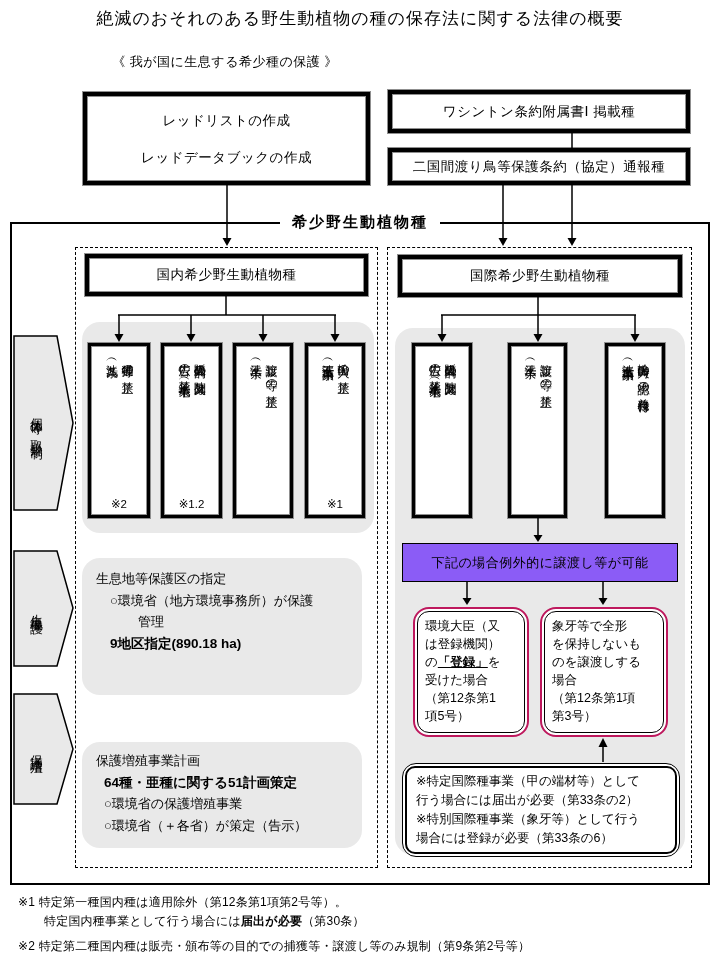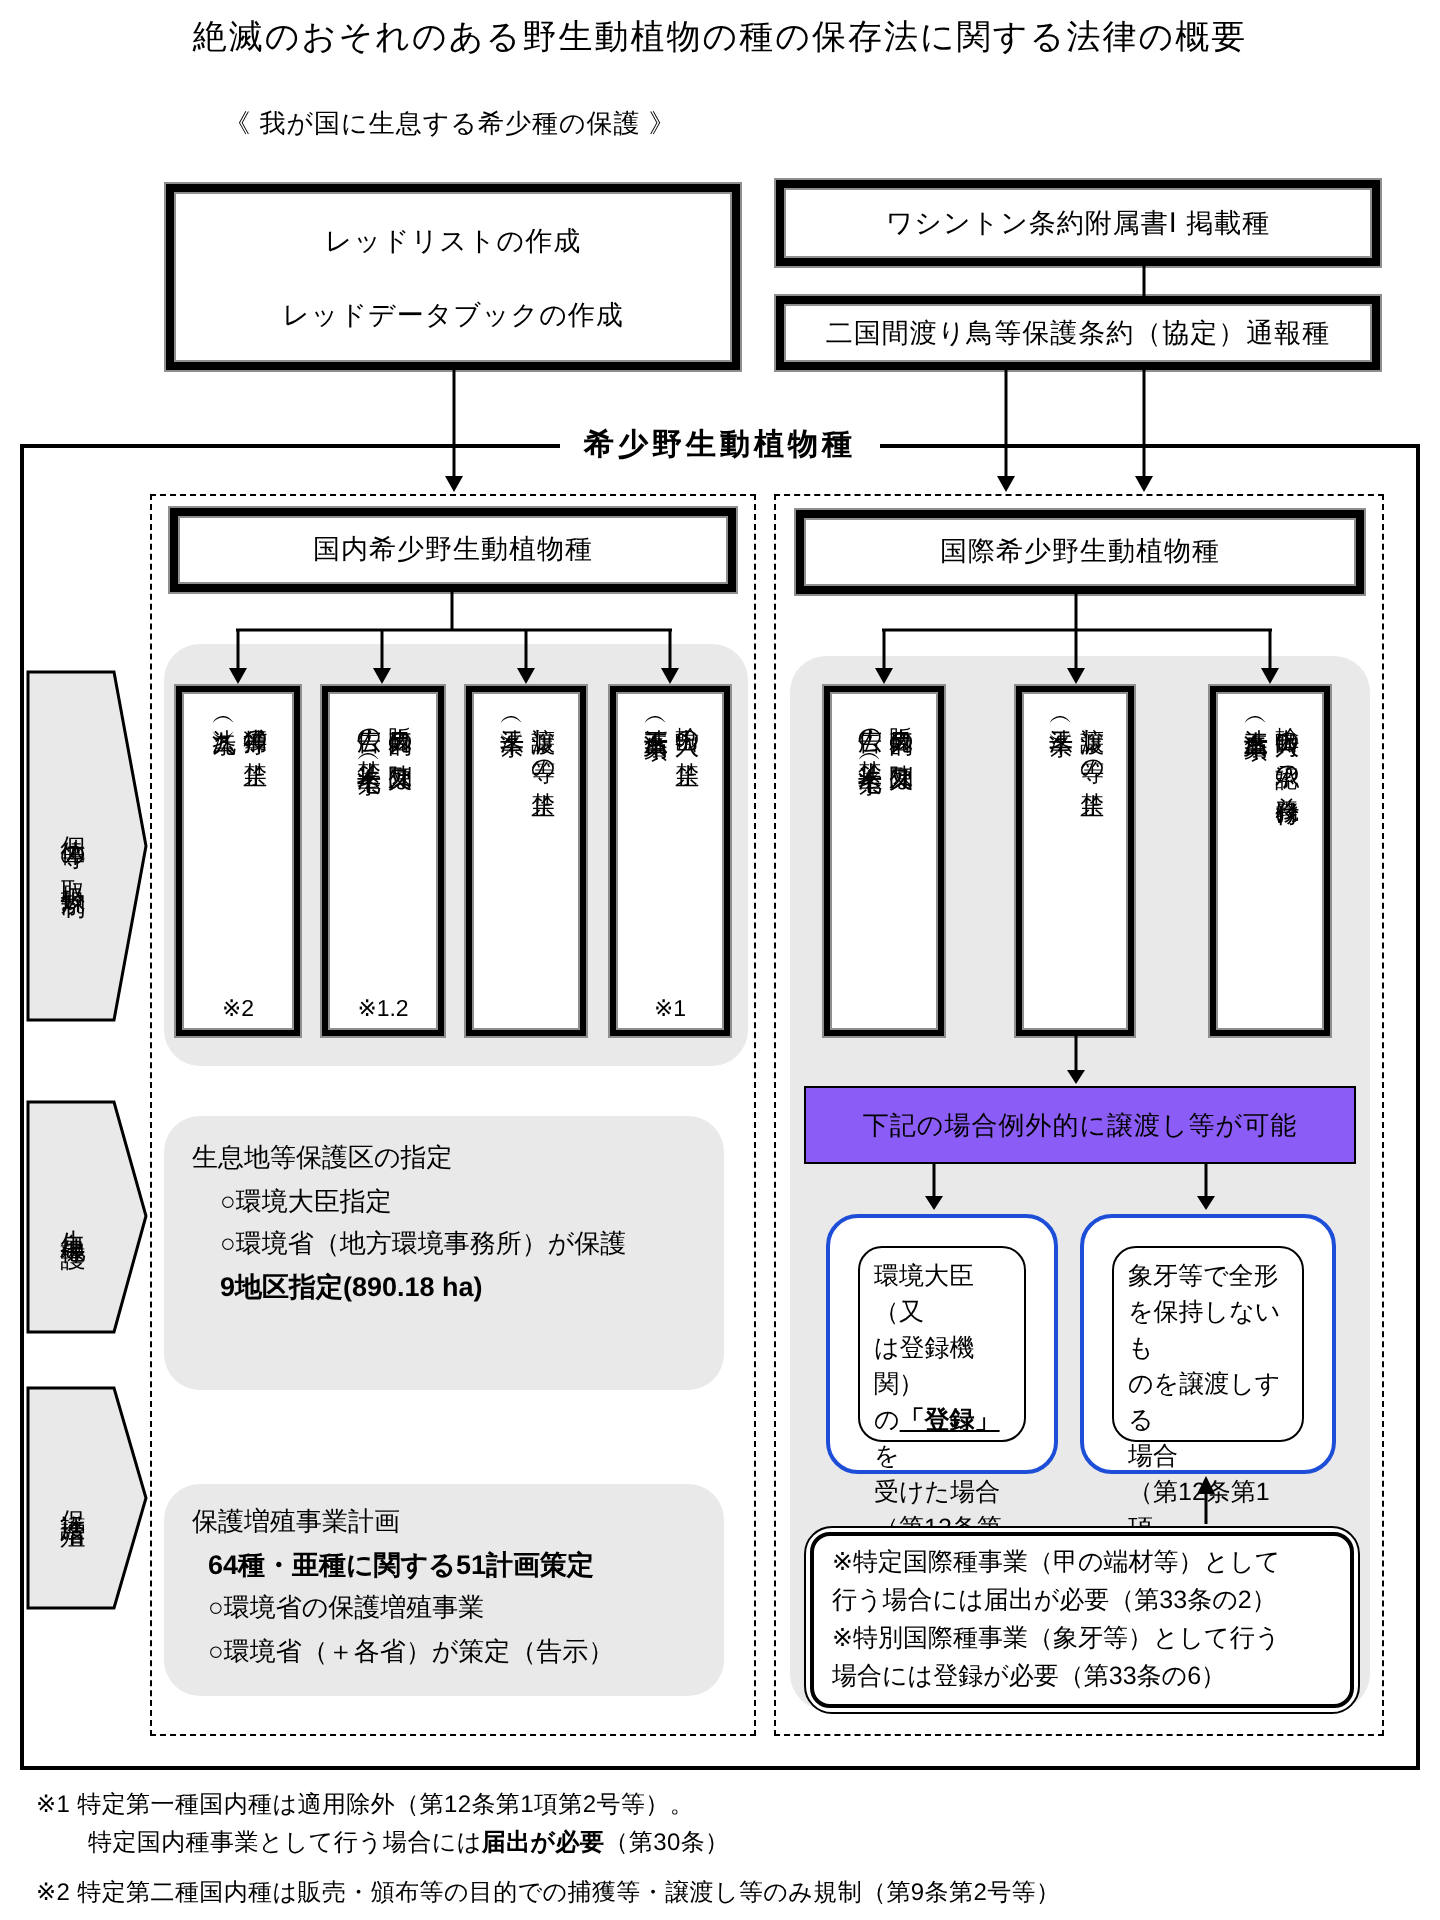--- a/index.html
+++ b/index.html
@@ -48,21 +48,21 @@
   .block { position: absolute; font-size: 13px; line-height: 21.5px; }
   .pl14 { padding-left: 14px; }
   .pl28 { padding-left: 42px; }
   .pl8  { padding-left: 8px; }
   .b { font-weight: bold; }
   .excbox {
     position: absolute; background: #8b5cf6; border: 1.5px solid #000;
     display: flex; align-items: center; justify-content: center;
     font-size: 13px; letter-spacing: .5px; text-align: center;
   }
-  .round-outer { position: absolute; background: #fff; border: 2px solid #1d4ed8; border-radius: 16px; padding: 14px; }
+  .round-outer { position: absolute; background: #fff; border: 2px solid #be185d; border-radius: 16px; padding: 2px; }
   .round-inner { width: 100%; height: 100%; border: 1px solid #000; border-radius: 12px; padding: 5px 7px; font-size: 12.5px; line-height: 18px; white-space: pre-line; }
   .note-outer { position: absolute; background: #fff; border: 1.5px solid #000; border-radius: 14px; padding: 2px; }
   .note-inner { width: 100%; height: 100%; border: 2px solid #000; border-radius: 10px; padding: 4px 9px; font-size: 12.5px; line-height: 19px; white-space: pre-line; }
   .emph { font-weight: bold; text-decoration: underline; }
   .fn { position: absolute; font-size: 12px; letter-spacing: .2px; }
   svg.overlay { position: absolute; left: 0; top: 0; pointer-events: none; }
 </style>
 </head>
 <body>
 
@@ -141,22 +141,22 @@
   </div>
   <div class="pent" style="left:13px;top:693px;width:62px;height:112px;">
     <svg width="62" height="112">
         <polygon points="1,1 44,1 60,56 44,111 1,111" fill="#e9e9e9" stroke="#000" stroke-width="1.5"></polygon>
       </svg>
     <div class="pent-label">保護増殖</div>
   </div>
 
   <div class="block" style="left:96px;top:568px;width:270px;">
     <div>生息地等保護区の指定</div>
-    <div class="pl14">○環境大臣指定</div>
     <div class="pl14">○環境省（地方環境事務所）が保護</div>
+    <div class="pl28">管理</div>
     <div class="pl14 b" style="font-size:13.5px;">9地区指定(890.18 ha)</div>
   </div>
 
   <div class="block" style="left:96px;top:750px;width:270px;">
     <div>保護増殖事業計画</div>
     <div class="pl8 b" style="font-size:13.5px;">64種・亜種に関する51計画策定</div>
     <div class="pl8">○環境省の保護増殖事業</div>
     <div class="pl8">○環境省（＋各省）が策定（告示）</div>
   </div>
 

